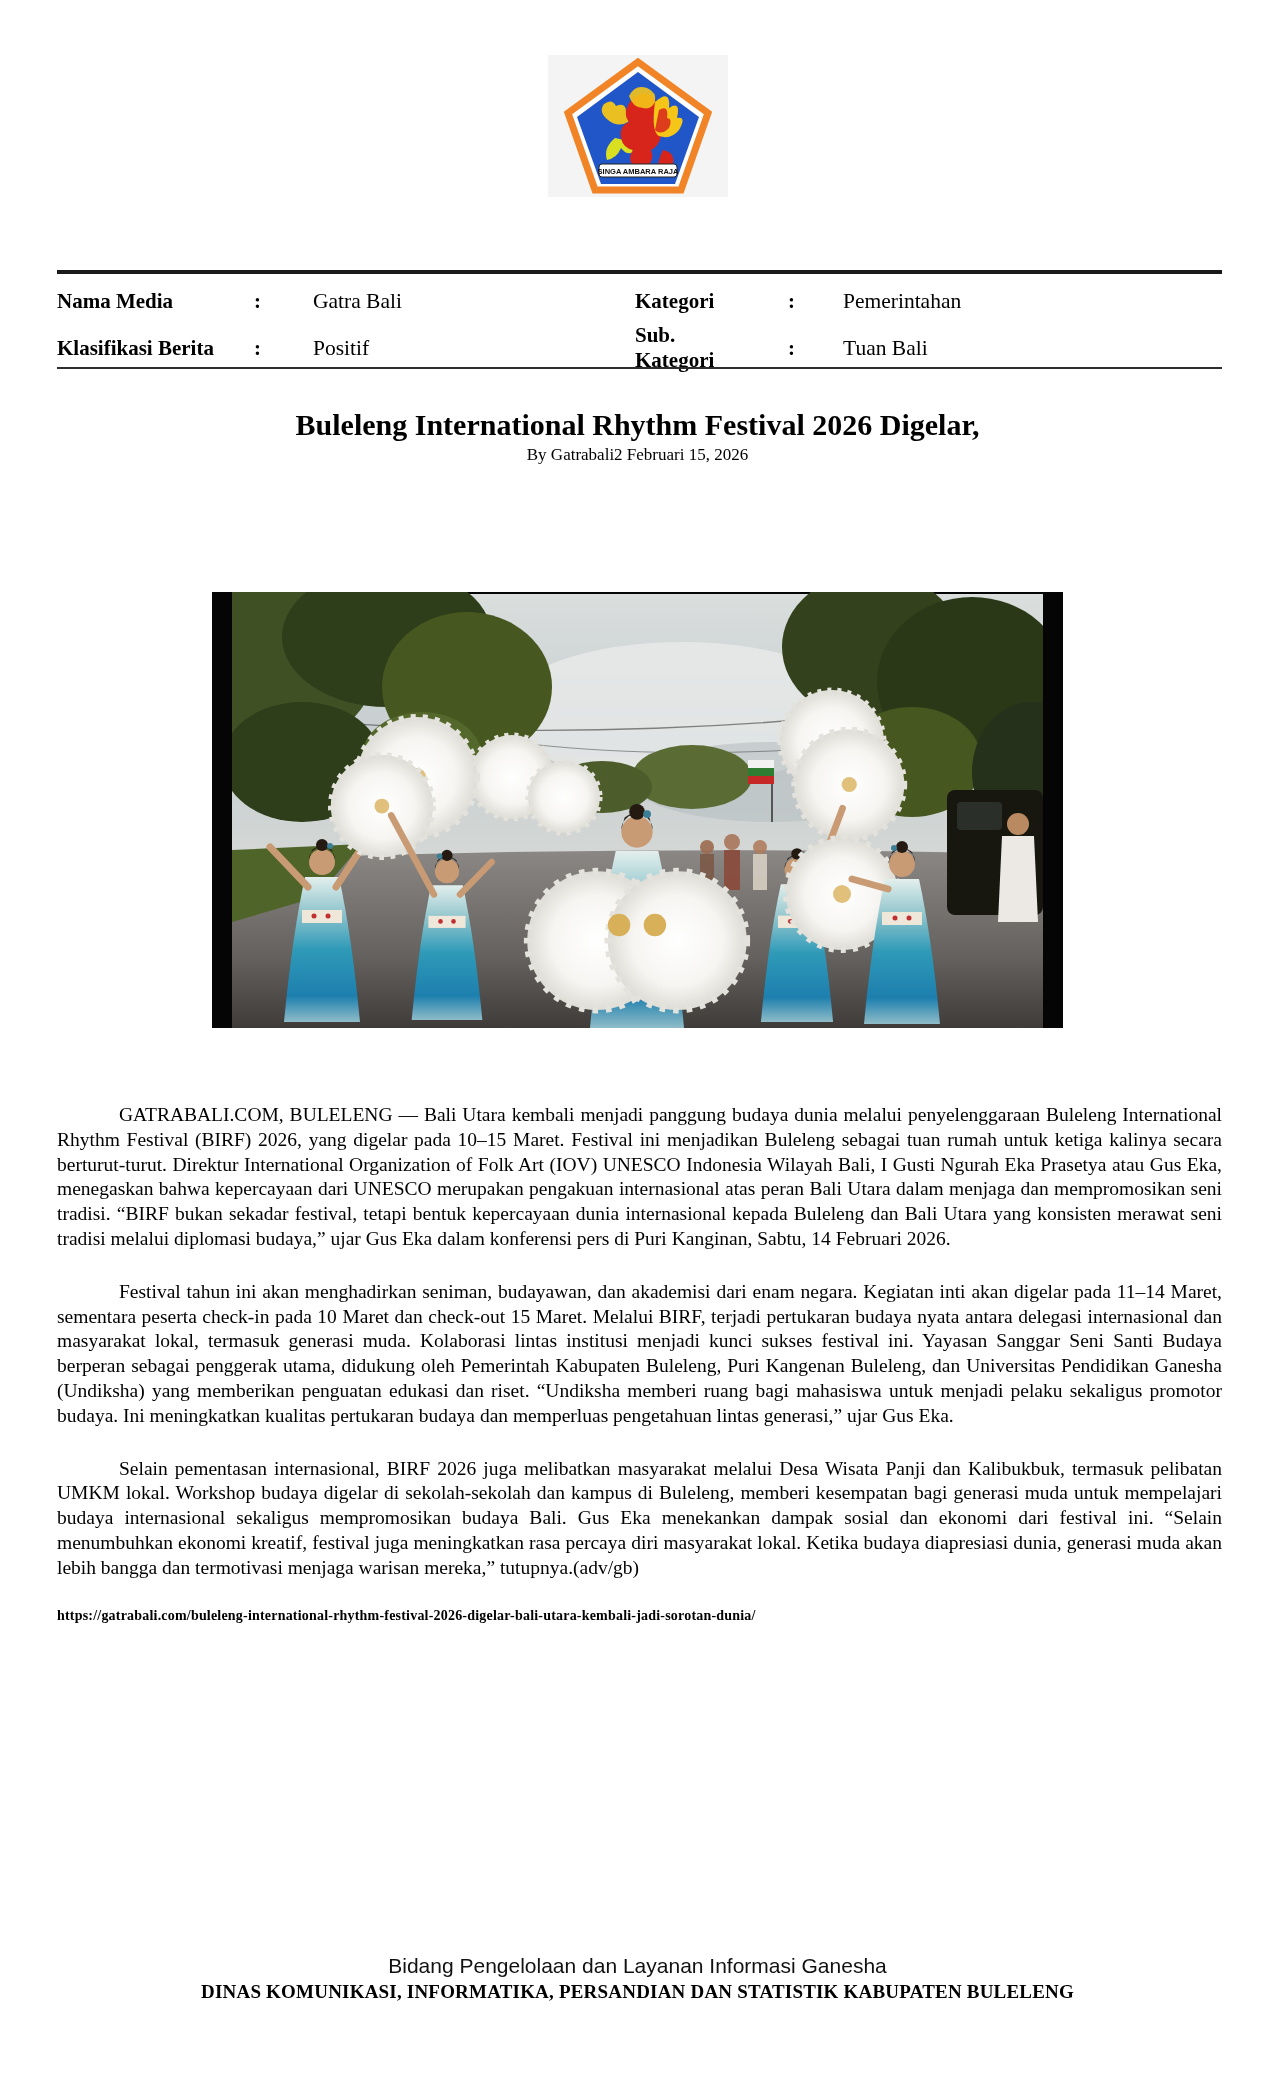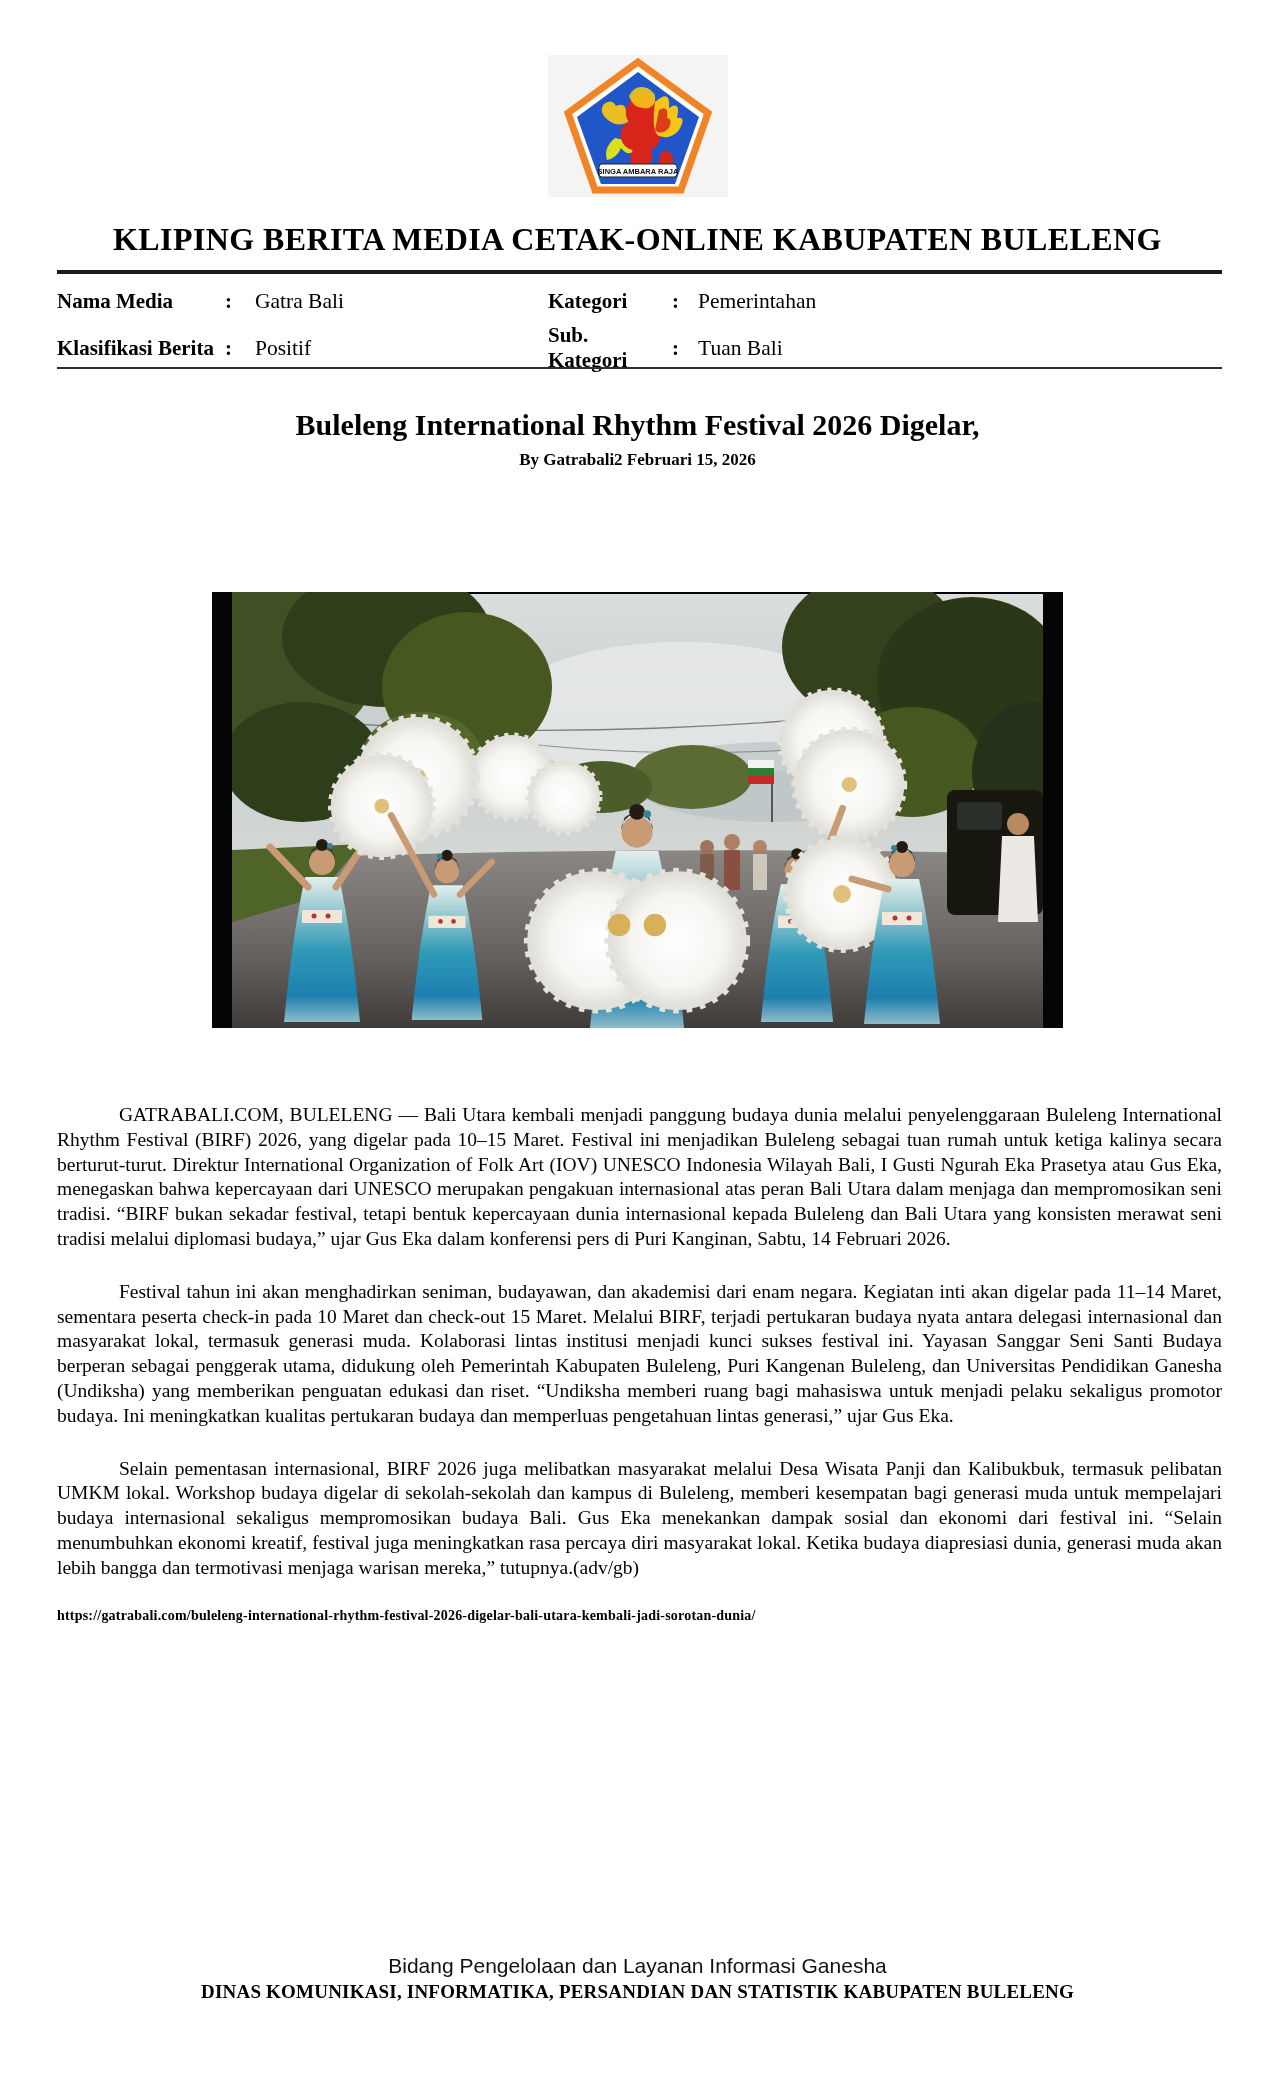--- a/index.html
+++ b/index.html
@@ -12,27 +12,27 @@
   html,body{margin:0;padding:0;background:#e9e9e9;}
   .page{position:relative;width:1275px;height:2100px;margin:0 auto;background:var(--page-bg);
         font-family:"Liberation Serif", serif;color:var(--text);overflow:hidden;padding-left:35px;}
   .logo-wrap{position:absolute;top:55px;left:50%;transform:translateX(-50%);
              width:180px;height:142px;background:#f4f4f4;display:flex;align-items:center;justify-content:center;}
   .main-heading{position:absolute;top:221px;left:0;width:100%;text-align:center;
                 font-size:32px;font-weight:bold;letter-spacing:.4px;}
   .rule-thick{position:absolute;top:270px;left:57px;width:1165px;height:4px;background:var(--rule);}
   .rule-thin{position:absolute;top:367px;left:57px;width:1165px;height:2px;background:#2e2e2e;}
   .meta{position:absolute;top:279px;left:57px;width:1165px;font-size:21px;}
-  .meta-row{display:grid;grid-template-columns:168px 30px 293px 124px 26px auto;align-items:center;height:44px;}
+  .meta-row{display:grid;grid-template-columns:168px 30px 293px 124px 26px auto;align-items:center;height:44px;gap:29px;}
   .m-label{font-weight:bold;font-size:21px;}
   .m-colon{font-weight:bold;text-align:left;}
   .m-value{font-size:21.5px;}
   .title-block{position:absolute;top:404px;left:0;width:100%;text-align:center;}
   .title-line{font-size:30px;font-weight:bold;line-height:41px;}
-  .byline{margin-top:5px;font-size:17px;font-weight:bold;}
+  .byline{font-size:17px;font-weight:normal;}
   .photo{position:absolute;top:592px;left:212px;width:851px;height:436px;background:var(--photo-frame-black);}
   .photo svg{display:block;width:100%;height:100%;}
   .article-text{position:absolute;top:1103px;left:57px;width:1165px;}
   .article-text p{margin:0 0 28px 0;font-size:19.5px;line-height:24.8px;text-align:justify;text-indent:62px;}
   .article-url{position:absolute;top:1608px;left:57px;width:1165px;font-size:14px;font-weight:bold;
                letter-spacing:.2px;white-space:nowrap;}
   .footer{position:absolute;top:1954px;left:0;width:100%;text-align:center;}
   .footer-line1{font-family:"Liberation Sans", sans-serif;font-size:21px;color:#111;}
   .footer-line2{margin-top:3px;font-size:19px;font-weight:bold;letter-spacing:.2px;}
   
@@ -63,21 +63,20 @@
       <path class="lion-yellow" d="M92,44 q16,-14 14,6 q12,-8 8,10 q10,-2 2,12 q-8,10 -20,6 q-8,-4 -4,-34 Z"></path>
       <path class="lion-red" d="M96,52 q10,-6 8,8 q6,0 2,10 q-8,8 -14,2 Z" opacity="0.85"></path>
 
       <path class="lion-red" d="M100,92 q12,2 10,14 q-2,8 -12,6 q-6,-4 2,-20 Z"></path>
 
       <rect class="banner" x="36" y="106" width="78" height="13" rx="3"></rect>
       <text class="banner-text" x="75" y="116" text-anchor="middle">SINGA AMBARA RAJA</text>
     </svg>
   </div>
 
-  <div class="main-heading">KLIPING BERITA MEDIA CETAK-ONLINE KABUPATEN BULELENG</div>
   <div class="rule-thick"></div>
 
   <div class="meta">
     <div class="meta-row">
       <span class="m-label">Nama Media</span>
       <span class="m-colon">:</span>
       <span class="m-value">Gatra Bali</span>
       <span class="m-label">Kategori</span>
       <span class="m-colon">:</span>
       <span class="m-value">Pemerintahan</span>

